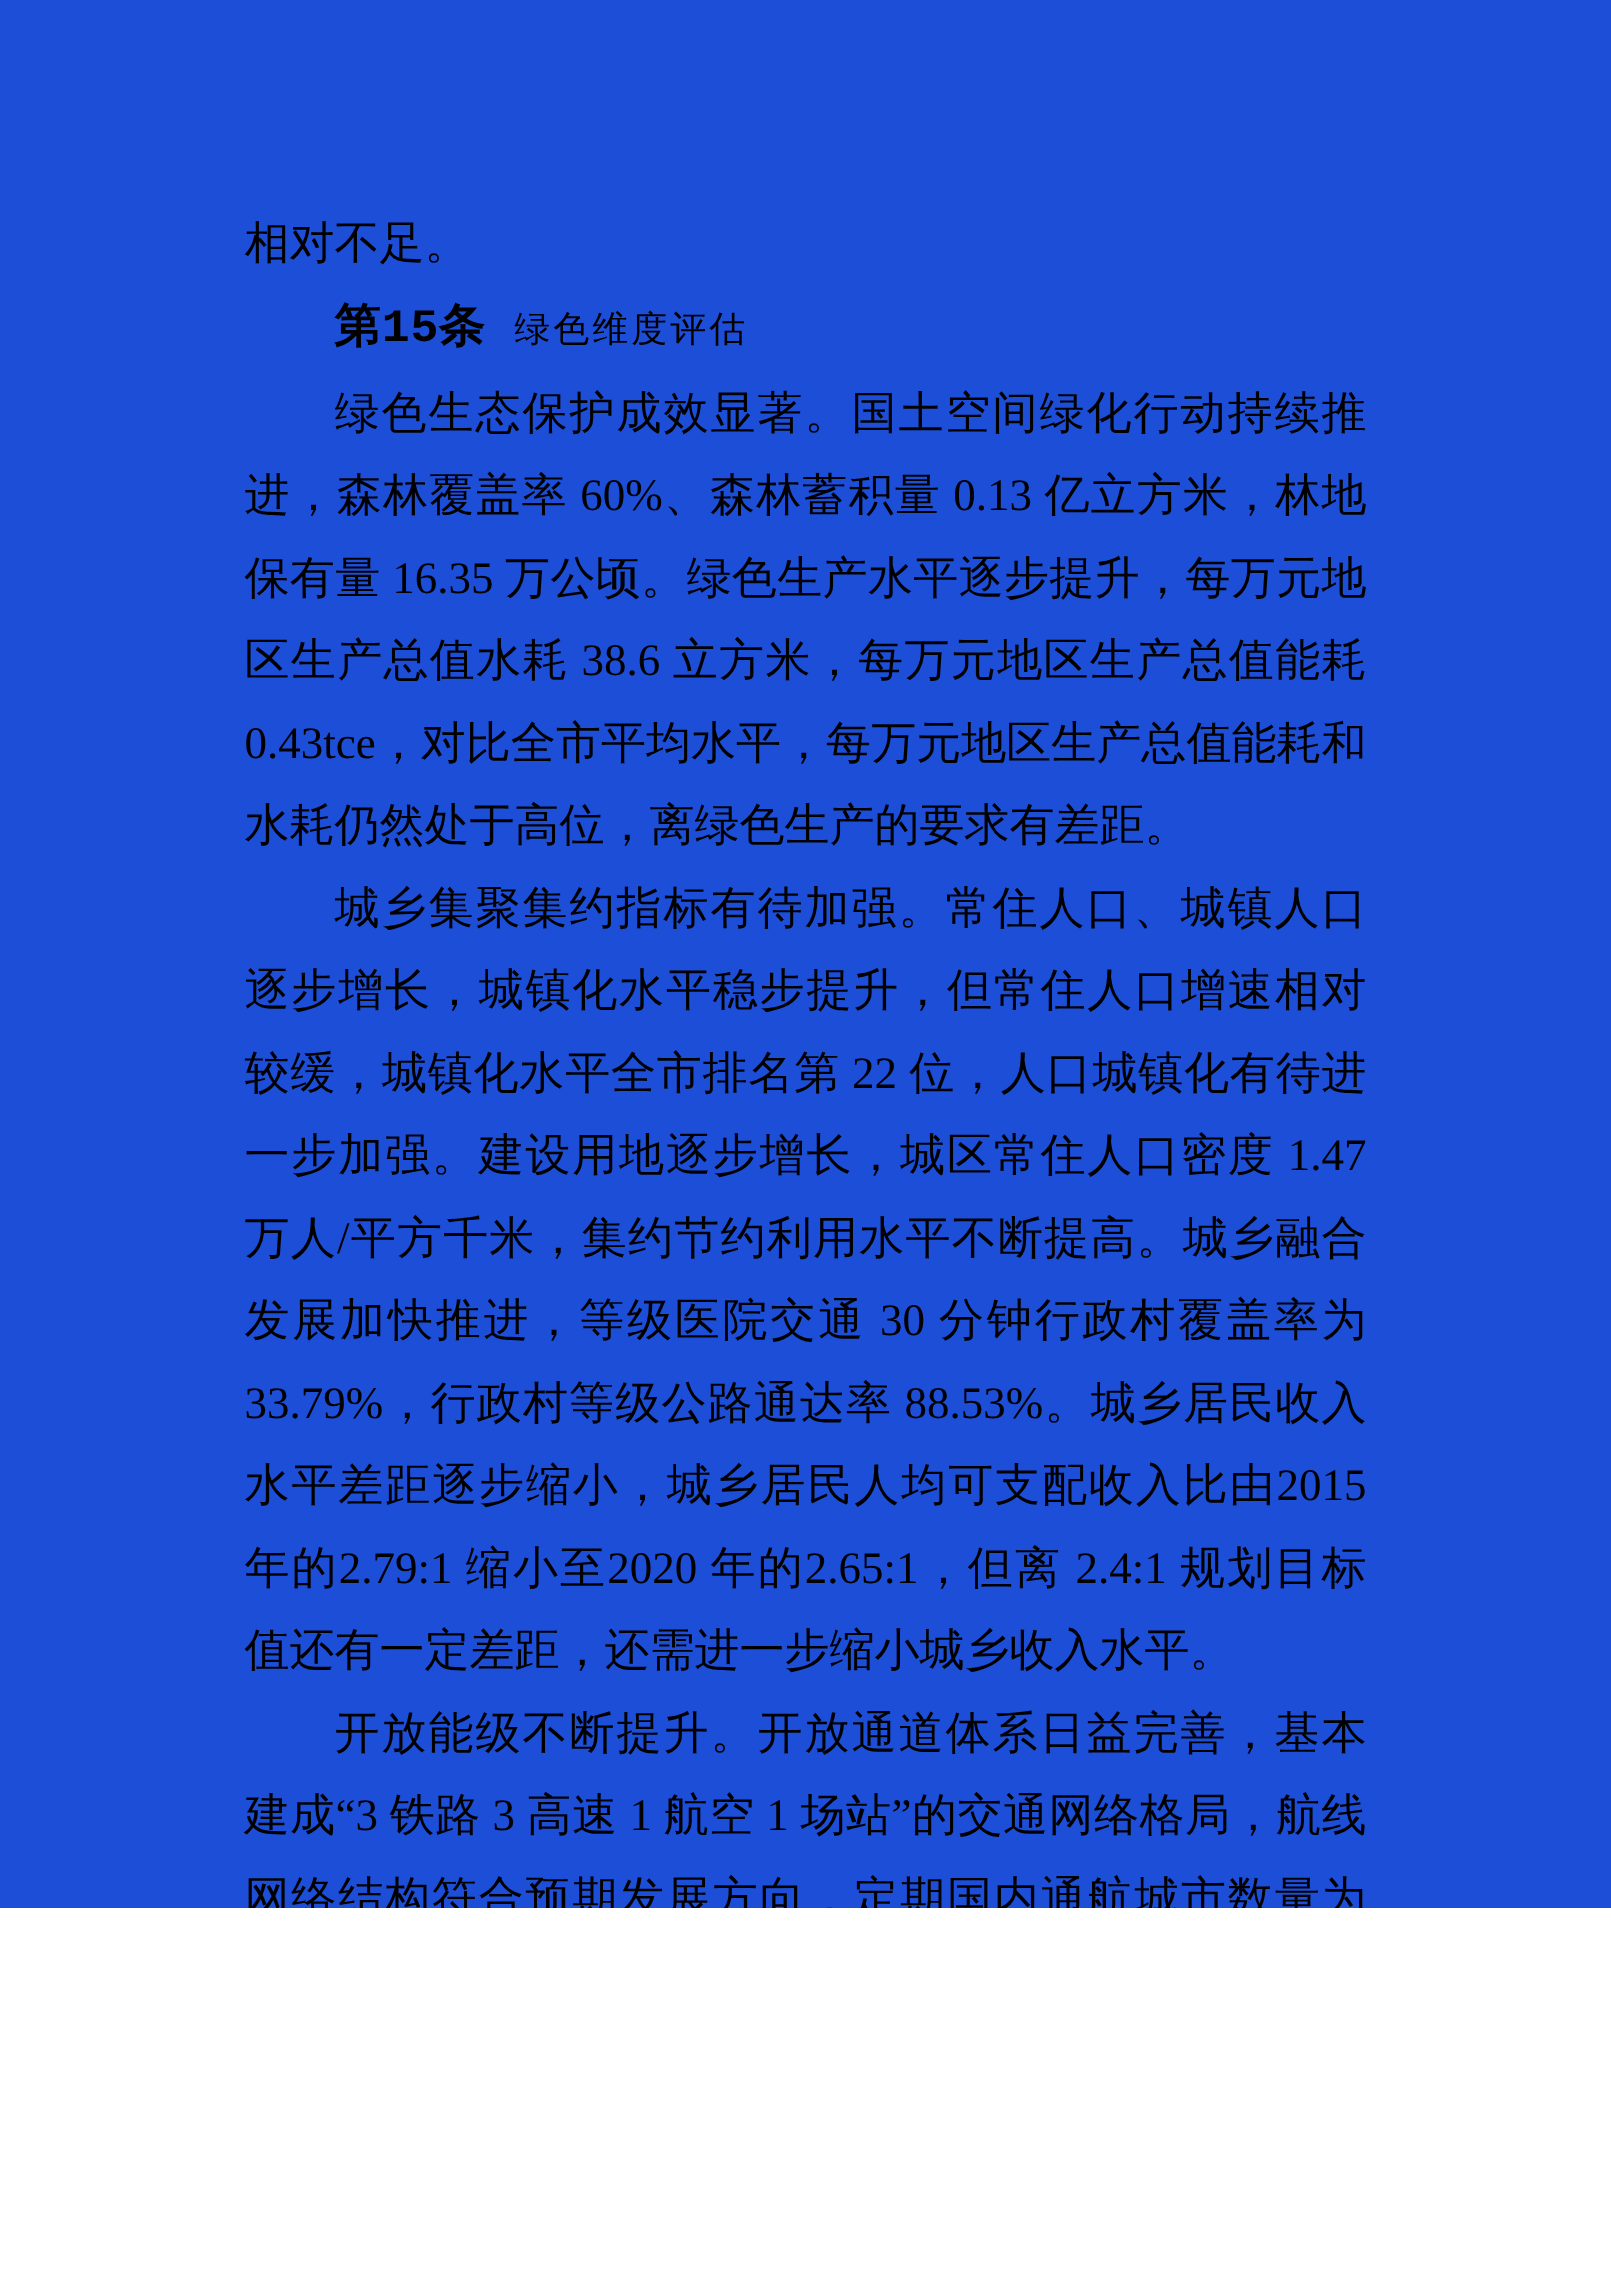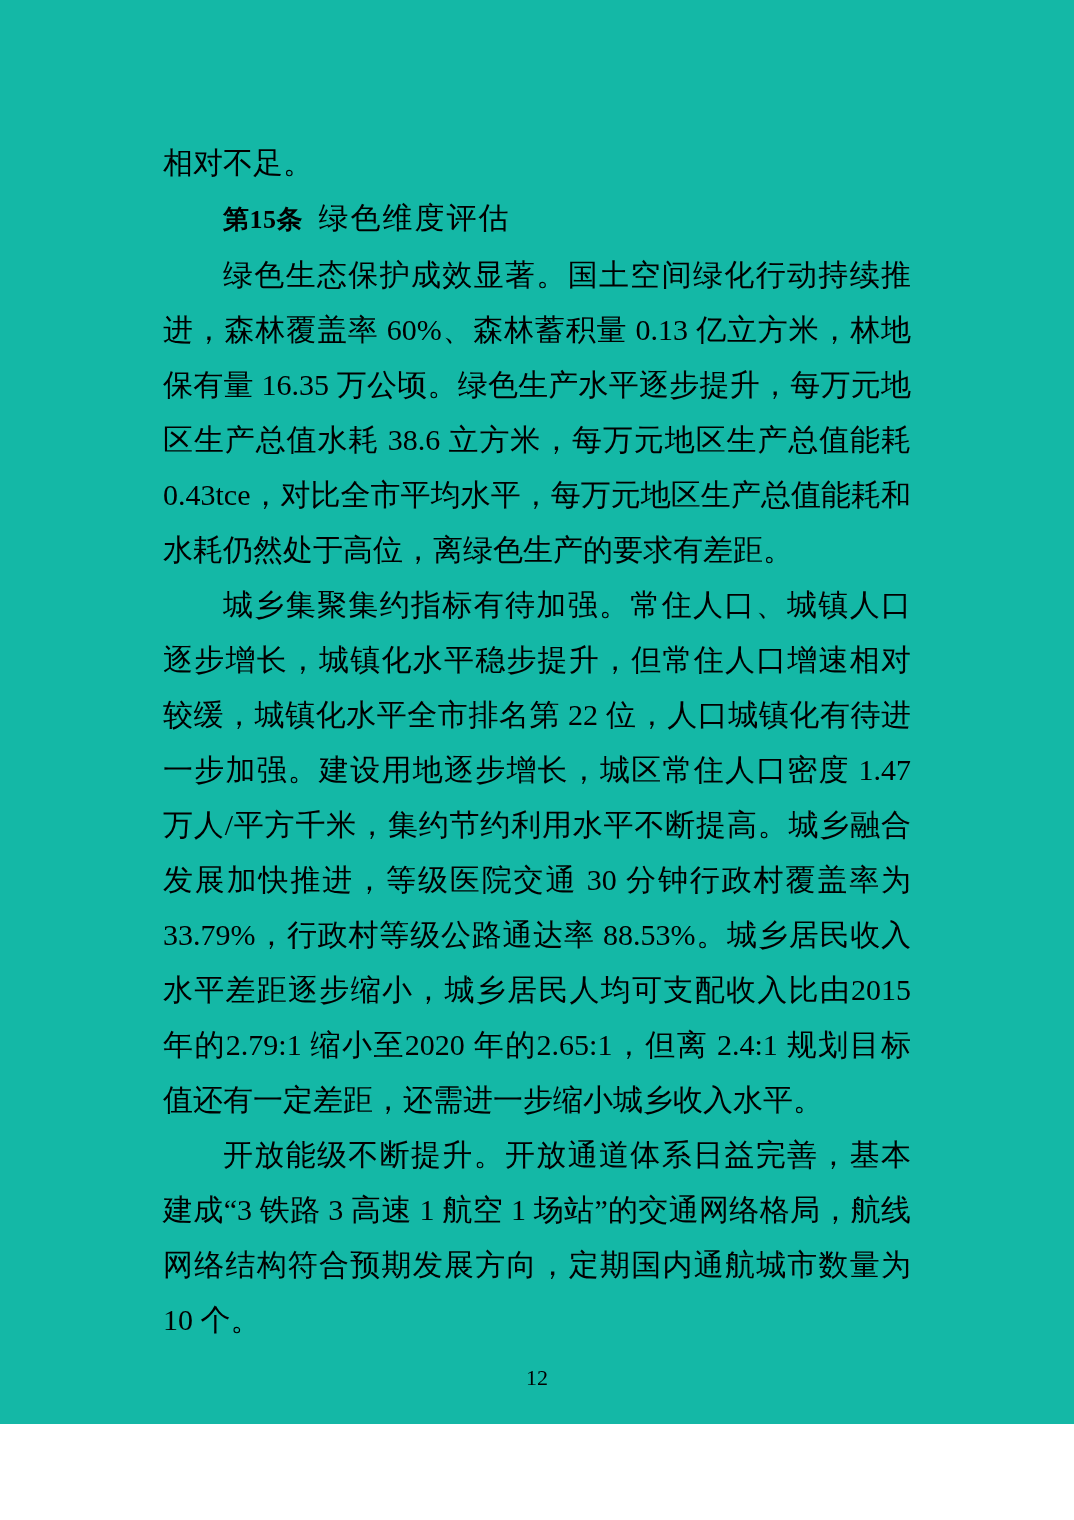--- a/index.html
+++ b/index.html
@@ -3,22 +3,22 @@
 <meta charset="utf-8">
 <style>
   html, body {
     margin: 0;
     padding: 0;
     background: #ffffff;
   }
   .page {
     position: relative;
     width: 1074px;
-    height: 1424px;
-    background: #14b8a6;
+    height: 1272px;
+    background: #1d4ed8;
     color: #000000;
     font-family: "Liberation Serif", "DejaVu Serif", serif;
     overflow: hidden;
   }
   .content {
     position: absolute;
     left: 163px;
     top: 135px;
     width: 748px;
     font-size: 30px;
@@ -38,28 +38,28 @@
   .heading {
     margin: 0;
     text-indent: 2em;
     font-size: 30px;
     line-height: 55px;
     font-weight: normal;
     white-space: nowrap;
     text-align: left;
   }
   .heading-num {
-    font-family: Liberation Serif, serif;
+    font-family: Liberation Mono, monospace;
     font-weight: bold;
-    font-size: 26px;
+    font-size: 31px;
     letter-spacing: 0.5px;
     margin-right: 0.6em;
   }
   .heading-title {
-    font-size: 30px;
+    font-size: 24px;
     letter-spacing: 2px;
   }
   .page-number {
     position: absolute;
     top: 1364px;
     left: 0;
     width: 100%;
     text-align: center;
     font-size: 22px;
     line-height: 28px;

